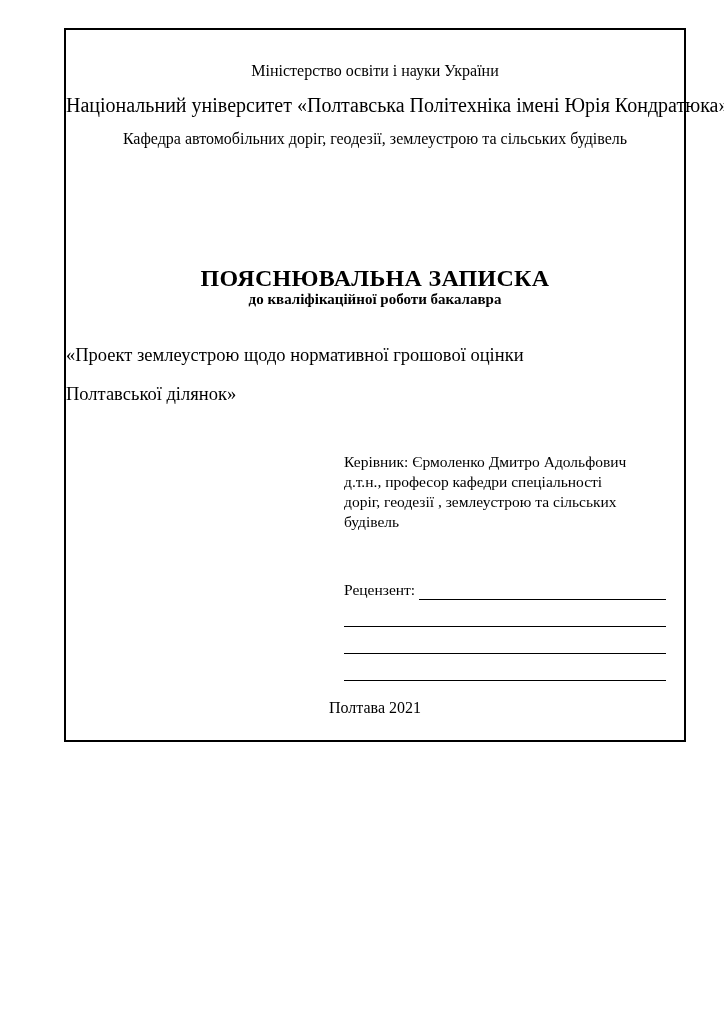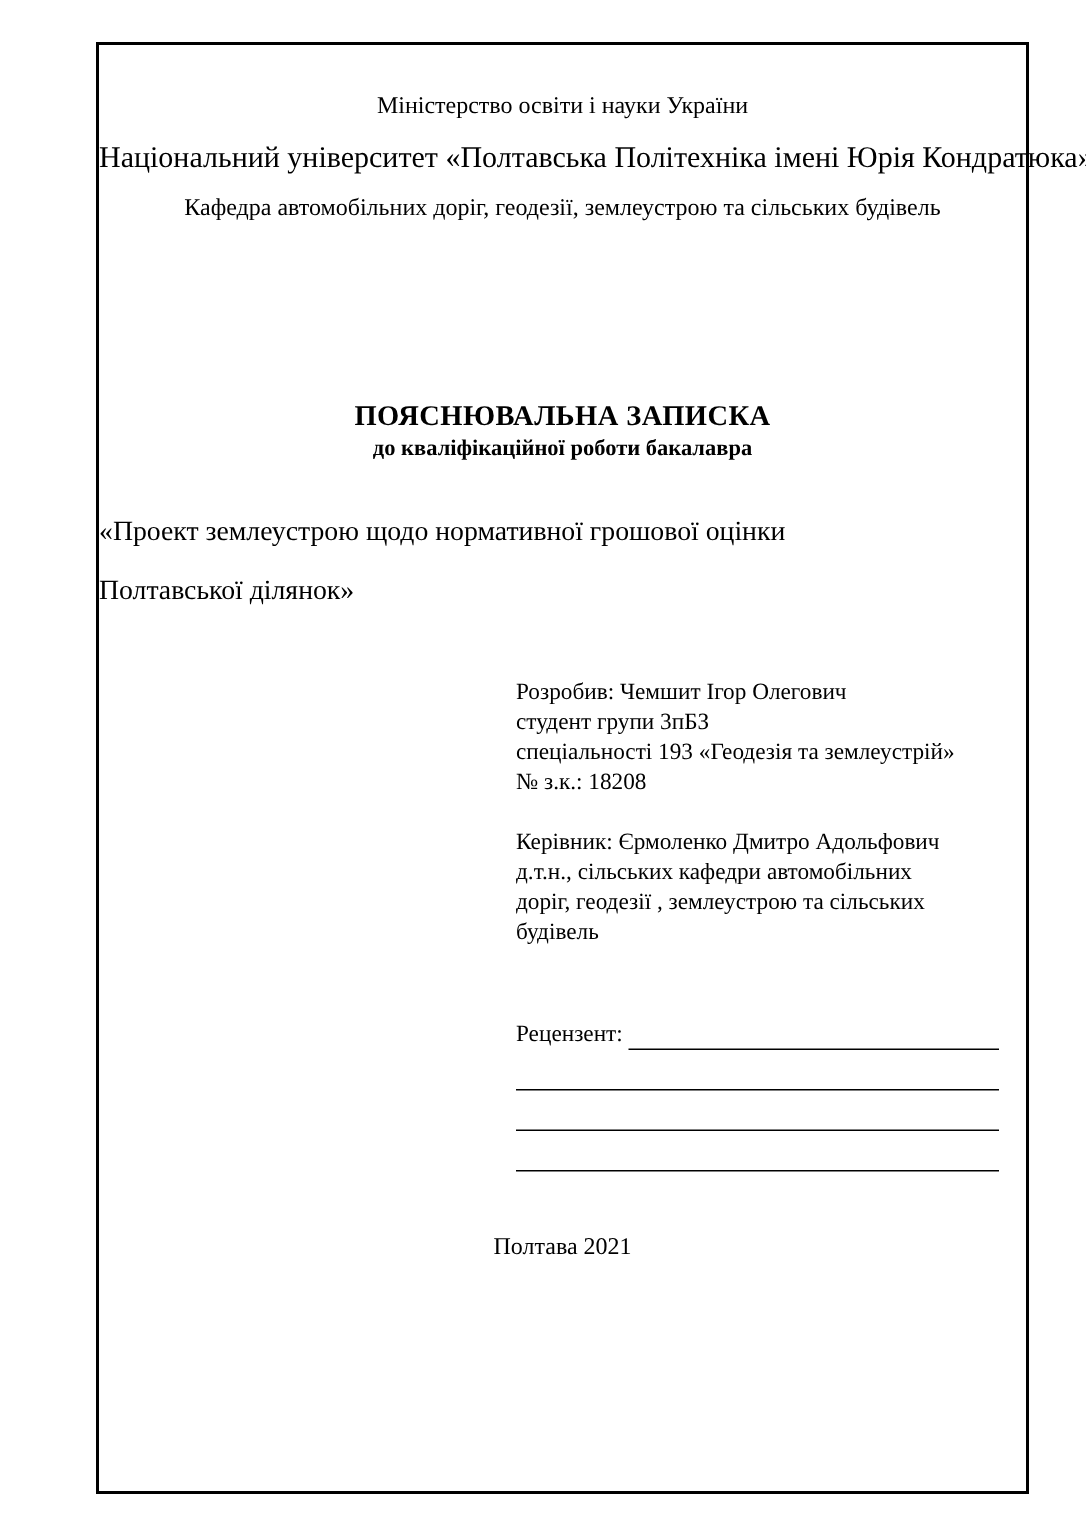--- a/index.html
+++ b/index.html
@@ -13,21 +13,21 @@
     color: #000000;
     font-family: "Liberation Serif", serif;
     position: relative;
     overflow: hidden;
   }
   .frame {
     position: absolute;
     left: 64px;
     top: 28px;
     width: 622px;
-    height: 968px;
+    height: 714px;
     border: 2px solid #000000;
     box-sizing: border-box;
     background: #ffffff;
     font-family: Liberation Serif, serif;
   }
   .content {
     position: relative;
     width: 100%;
     height: 100%;
     box-sizing: border-box;
@@ -42,21 +42,21 @@
     white-space: nowrap;
   }
   .header-line.l2 {
     font-size: 20px;
   }
   .title-block {
     text-align: center;
     margin-top: 110px;
   }
   .title-main {
-    font-size: 19px;
+    font-size: 24px;
     font-weight: bold;
     letter-spacing: 0.3px;
     line-height: 24px;
   }
   .title-sub {
     font-size: 15px;
     font-weight: bold;
     line-height: 18px;
   }
   .topic {
@@ -93,21 +93,21 @@
     border-bottom: 1px solid #000;
     height: 17px;
   }
   .full-line {
     width: 322px;
     border-bottom: 1px solid #000;
     height: 26px;
   }
   .footer {
     text-align: center;
-    margin-top: 42px;
+    margin-top: 18px;
     font-size: 16px;
   }
 </style>
 </head>
 <body>
 
 <div class="frame">
   <div class="content">
 
     <div class="header">
@@ -121,30 +121,24 @@
       <div class="title-sub">до кваліфікаційної роботи бакалавра</div>
     </div>
 
     <div class="topic">
       <div>«Проект землеустрою щодо нормативної грошової оцінки</div>
       <div>Полтавської ділянок»</div>
     </div>
 
     <div class="right-col">
 
-      <div class="block">
-        <div>Розробив: Чемшит Ігор Олегович</div>
-        <div>студент групи 3пБЗ</div>
-        <div>спеціальності 193 «Геодезія та землеустрій»</div>
-        <div>№ з.к.: 18208</div>
-      </div>
 
       <div class="block">
         <div>Керівник: Єрмоленко Дмитро Адольфович</div>
-        <div>д.т.н., сільських кафедри автомобільних</div>
+        <div>д.т.н., професор кафедри спеціальності</div>
         <div>доріг, геодезії , землеустрою та сільських</div>
         <div>будівель</div>
       </div>
 
       <div class="reviewer">
         <div class="reviewer-row">
           <span class="reviewer-label">Рецензент:</span>
           <span class="sig-line"></span>
         </div>
         <div class="full-line"></div>

